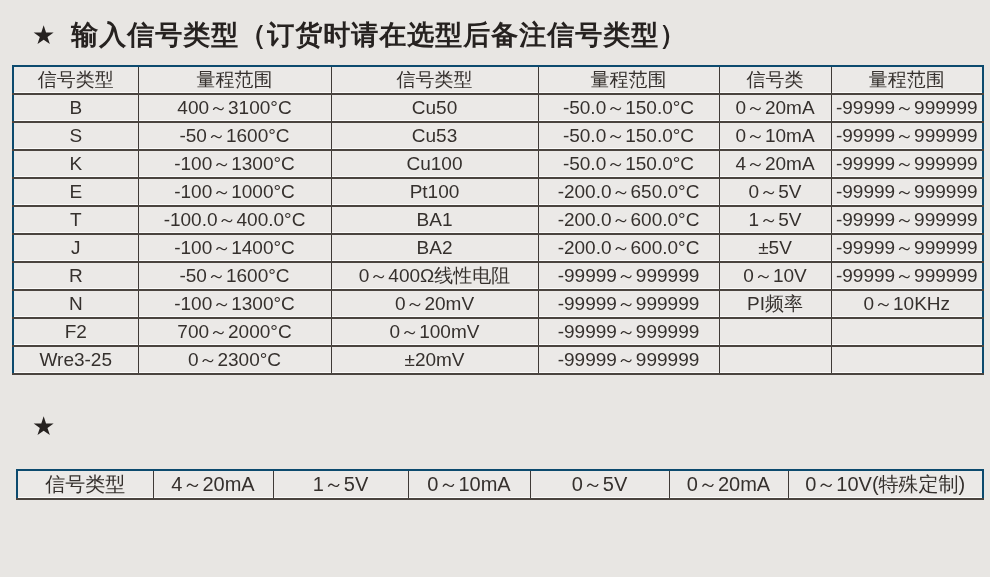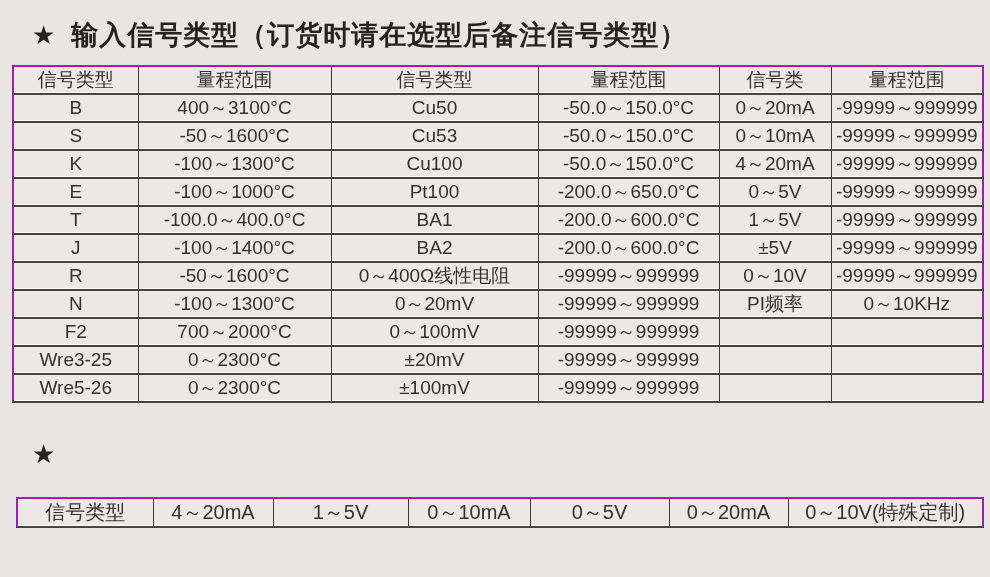--- a/index.html
+++ b/index.html
@@ -23,21 +23,21 @@
     color: #262220;
     letter-spacing: 1px;
   }
   .section-title .star { font-size: 26px; letter-spacing: 0; }
   .section-title.output-title { margin-top: 34px; }
 
   table.sig-table {
     border-collapse: collapse;
     table-layout: fixed;
     background: #ebe9e7;
-    border: 2px solid #a21caf;
+    border: 2px solid #0c4a6e;
     padding-left: 12px;
   }
   table.input-table  { margin: 13px 0 0 12px; width: 970px; }
   table.output-table { margin: 26px 0 0 16px; width: 966px; }
 
   .sig-table td {
     border-left: 1px solid #3f3a37;
     border-bottom: 2px solid #4a443f;
     box-shadow: inset 0 -1px 0 #fbfbfa; 
     text-align: center;
@@ -153,28 +153,20 @@
           <td></td>
         </tr>
         <tr>
           <td>Wre3-25</td>
           <td>0～2300°C</td>
           <td>±20mV</td>
           <td>-99999～999999</td>
           <td></td>
           <td></td>
         </tr>
-        <tr>
-          <td>Wre5-26</td>
-          <td>0～2300°C</td>
-          <td>±100mV</td>
-          <td>-99999～999999</td>
-          <td></td>
-          <td></td>
-        </tr>
       </tbody>
   </table>
 
   <div class="section-title output-title">
     <span class="star">★</span>
   </div>
 
   <table class="sig-table output-table">
     <colgroup>
       <col style="width:136px">

